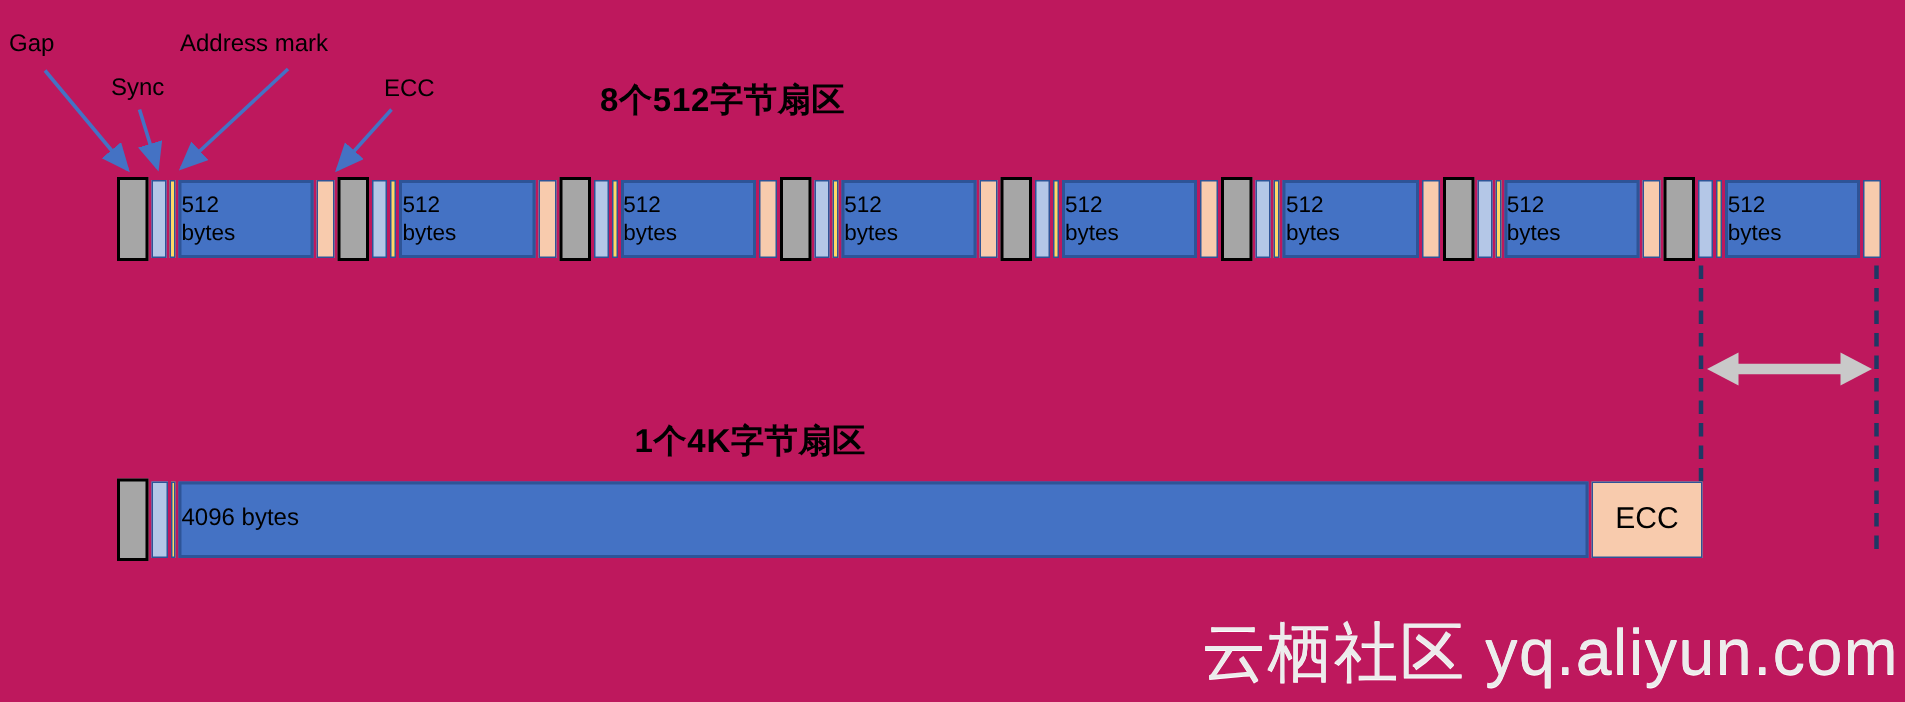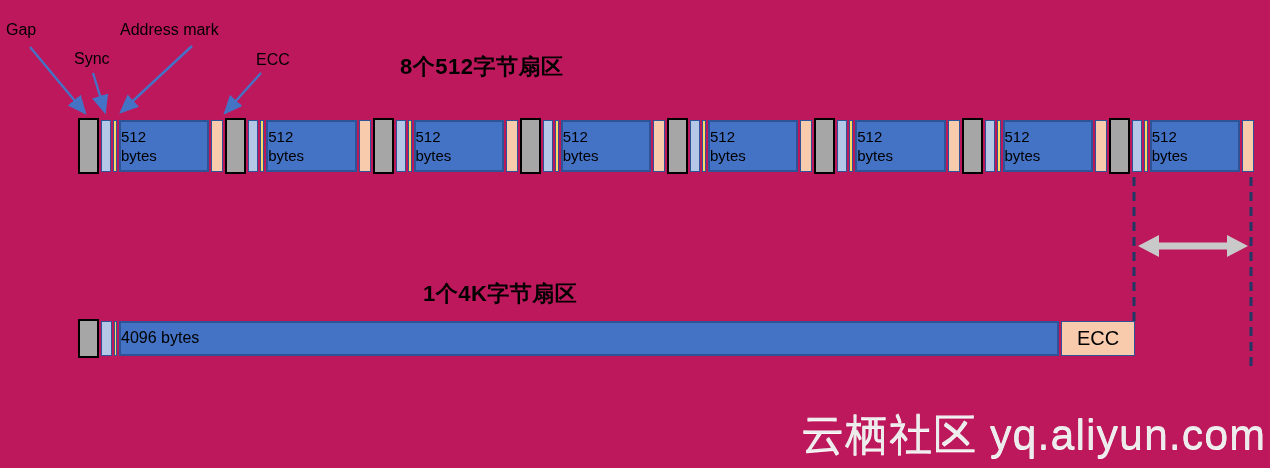--- a/index.html
+++ b/index.html
@@ -46,21 +46,21 @@
   .title-top    { left: 400px; top: 52px; }
   .title-bottom { left: 412px; top: 279px; margin-left: 11px; }
 
   .sector-bar {
     position: absolute;
     display: flex;
     column-gap: 2px;
     align-items: stretch;
   }
   .bar-top    { left: 78px; top: 120px; width: 1176px; height: 52px; }
-  .bar-bottom { left: 78px; top: 321px; width: 1057px; height: 35px; }
+  .bar-bottom { left: 78px; top: 321px; width: 1057px; height: 51px; }
 
   .sector {
     flex: 1 1 0;
     display: flex;
     column-gap: 2px;
     align-items: stretch;
     min-width: 0;
   }
   .seg { height: 100%; flex: 0 0 auto; }
   .seg-gap {

